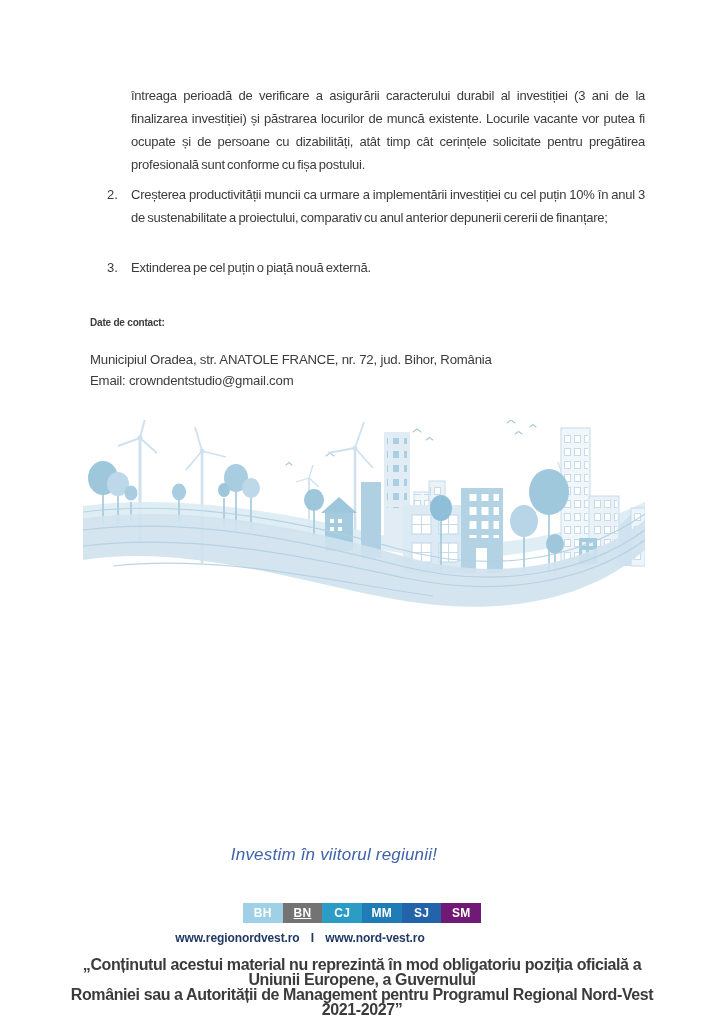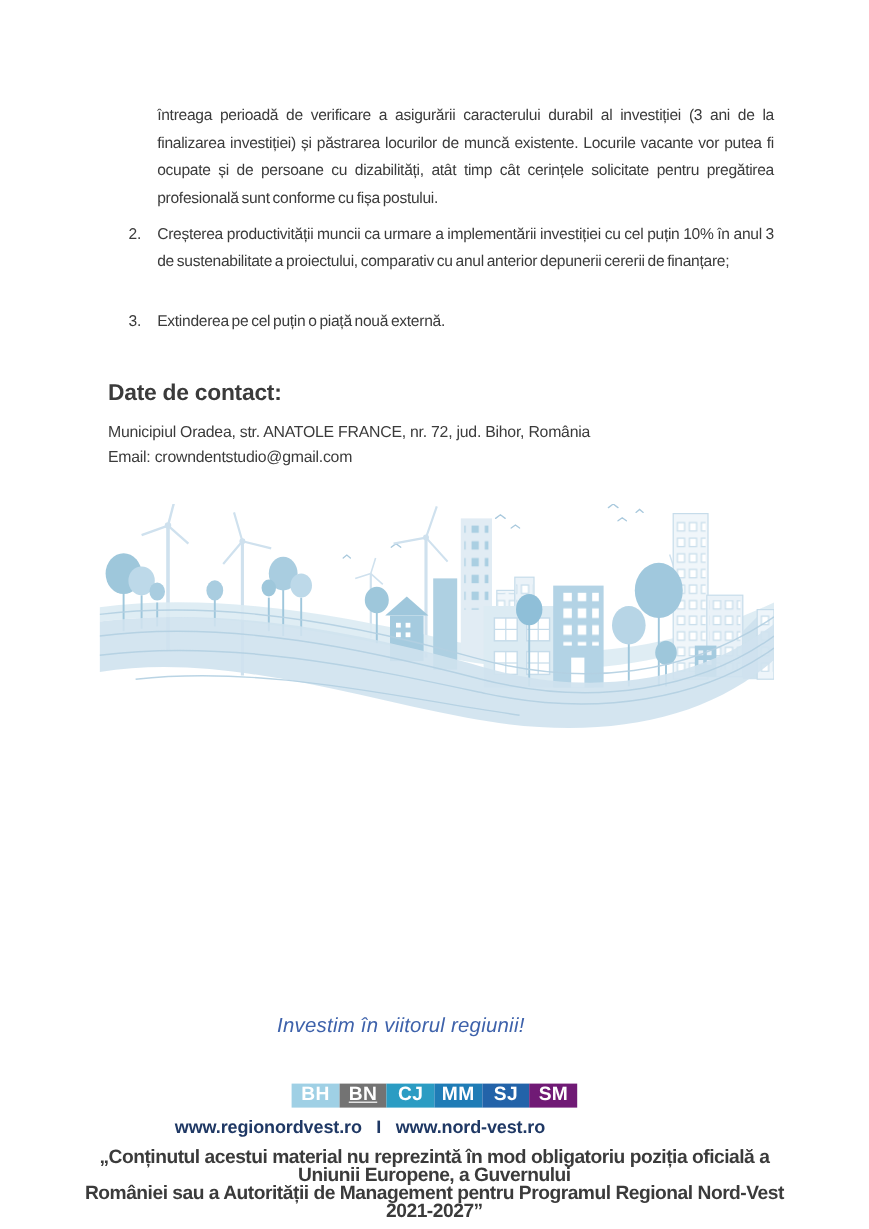--- a/index.html
+++ b/index.html
@@ -17,36 +17,36 @@
     text-align:justify;
   }
   #para1 { left:131px; top:84px; width:514px; }
   .li { display:flex; left:107px; width:538px; }
   #li2 { top:183px; }
   #li3 { top:256px; }
   .li .num { flex:0 0 24px; width:24px; font-size:13px; line-height:23px; }
   .li p { flex:1; }
   #contact-heading {
     left:90px; top:317px;
-    font-size:19px; font-weight:bold; letter-spacing:-0.2px;
+    font-size:10px; font-weight:bold; letter-spacing:-0.2px;
   }
   #contact-block { left:90px; top:349px; font-size:13.2px; line-height:21px; letter-spacing:-0.2px; }
   #illustration { left:83px; top:420px; }
   #tagline {
     left:0; top:845px; width:668px; text-align:center;
     font-size:17px; font-style:italic; letter-spacing:0.2px;
   }
   #region-bar { left:243px; top:903px; width:238px; height:20px; display:flex; }
   .seg {
     flex:1; display:flex; align-items:center; justify-content:center;
-    color:#ffffff; font-weight:bold; font-size:16px; letter-spacing:0.3px;
+    color:#ffffff; font-weight:bold; font-size:12px; letter-spacing:0.3px;
   }
   #urls {
     left:0; top:931px; width:600px; text-align:center;
-    font-size:15px; font-weight:bold; letter-spacing:-0.1px;
+    font-size:12px; font-weight:bold; letter-spacing:-0.1px;
   }
   #urls .sep { margin:0 8px; }
   #disclaimer {
     left:62px; top:957px; width:600px; text-align:center;
     font-size:16px; font-weight:bold; line-height:15px; letter-spacing:-0.4px;
   }
 </style>
 </head>
 <body>
 

